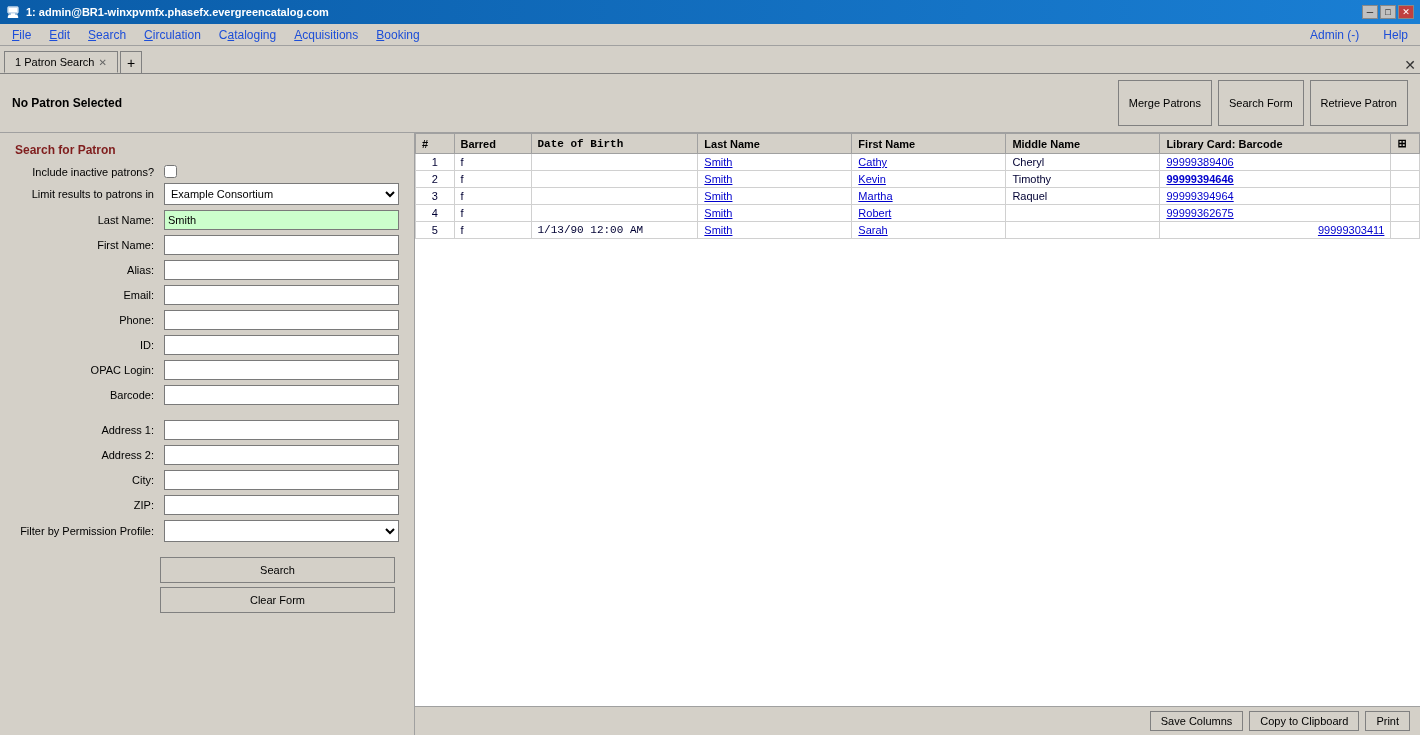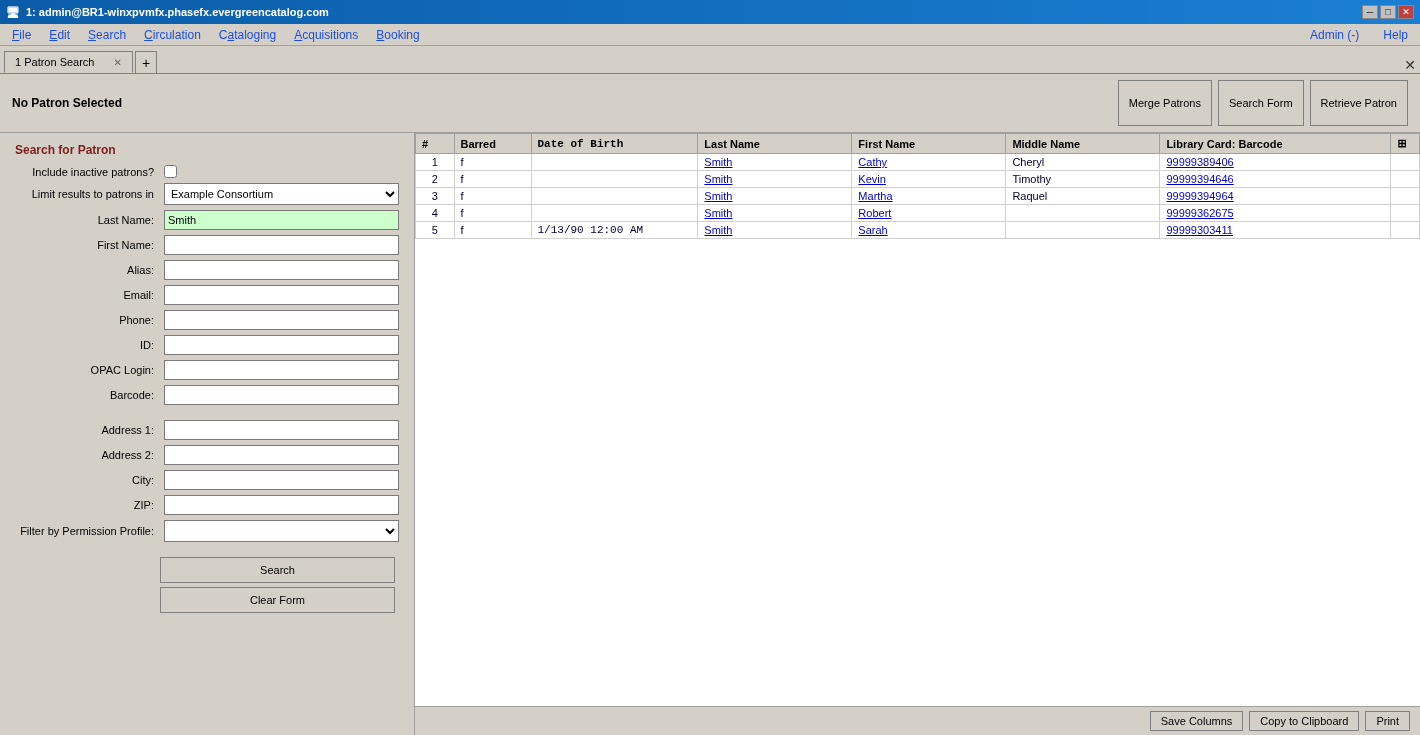--- a/index.html
+++ b/index.html
@@ -55,21 +55,21 @@
       gap: 2px;
       height: 28px;
     }
     .tab {
       background: #c0bdb5;
       border: 1px solid #808080;
       border-bottom: none;
       padding: 0 10px;
       font-size: 11px;
       cursor: pointer;
-      display: flex; align-items: center; gap: 19px;
+      display: flex; align-items: center; gap: 4px;
       height: 22px;
     }
     .tab.active { background: #d4d0c8; border-bottom: 1px solid #d4d0c8; }
     .tab-add {
       background: transparent;
       border: 1px solid #808080;
       border-bottom: none;
       padding: 2px 6px;
       font-size: 14px;
       cursor: pointer;
@@ -442,21 +442,21 @@
       <td class="col-barcode" style="color:#0000cc;text-decoration:underline;cursor:pointer;">99999389406</td>
       <td class="col-expand"></td>
     </tr>
               <tr>
       <td class="col-num">2</td>
       <td class="col-barred">f</td>
       <td class="col-dob"></td>
       <td class="col-lastname" style="color:#0000cc;text-decoration:underline;cursor:pointer;">Smith</td>
       <td class="col-firstname" style="color:#0000cc;text-decoration:underline;cursor:pointer;">Kevin</td>
       <td class="col-midname">Timothy</td>
-      <td class="col-barcode" style="color:#0000cc;text-decoration:underline;cursor:pointer;">99999394646</td>
+      <td class="col-barcode" style="color:#0000cc;text-decoration:underline;cursor:pointer;font-weight:bold;">99999394646</td>
       <td class="col-expand"></td>
     </tr>
               <tr>
       <td class="col-num">3</td>
       <td class="col-barred">f</td>
       <td class="col-dob"></td>
       <td class="col-lastname" style="color:#0000cc;text-decoration:underline;cursor:pointer;">Smith</td>
       <td class="col-firstname" style="color:#0000cc;text-decoration:underline;cursor:pointer;">Martha</td>
       <td class="col-midname">Raquel</td>
       <td class="col-barcode" style="color:#0000cc;text-decoration:underline;cursor:pointer;">99999394964</td>
@@ -472,21 +472,21 @@
       <td class="col-barcode" style="color:#0000cc;text-decoration:underline;cursor:pointer;">99999362675</td>
       <td class="col-expand"></td>
     </tr>
               <tr>
       <td class="col-num">5</td>
       <td class="col-barred">f</td>
       <td class="col-dob">1/13/90 12:00 AM</td>
       <td class="col-lastname" style="color:#0000cc;text-decoration:underline;cursor:pointer;">Smith</td>
       <td class="col-firstname" style="color:#0000cc;text-decoration:underline;cursor:pointer;">Sarah</td>
       <td class="col-midname"></td>
-      <td class="col-barcode" style="color:#0000cc;text-decoration:underline;cursor:pointer;">99999303411</td>
+      <td class="col-barcode" style="color:#0000cc;text-decoration:underline;cursor:pointer;text-align:right;">99999303411</td>
       <td class="col-expand"></td>
     </tr>
             </tbody>
         </table>
       </div>
 
       <div class="results-footer">
         <button class="footer-btn">Save Columns</button>
         <button class="footer-btn">Copy to Clipboard</button>
         <button class="footer-btn">Print</button>

